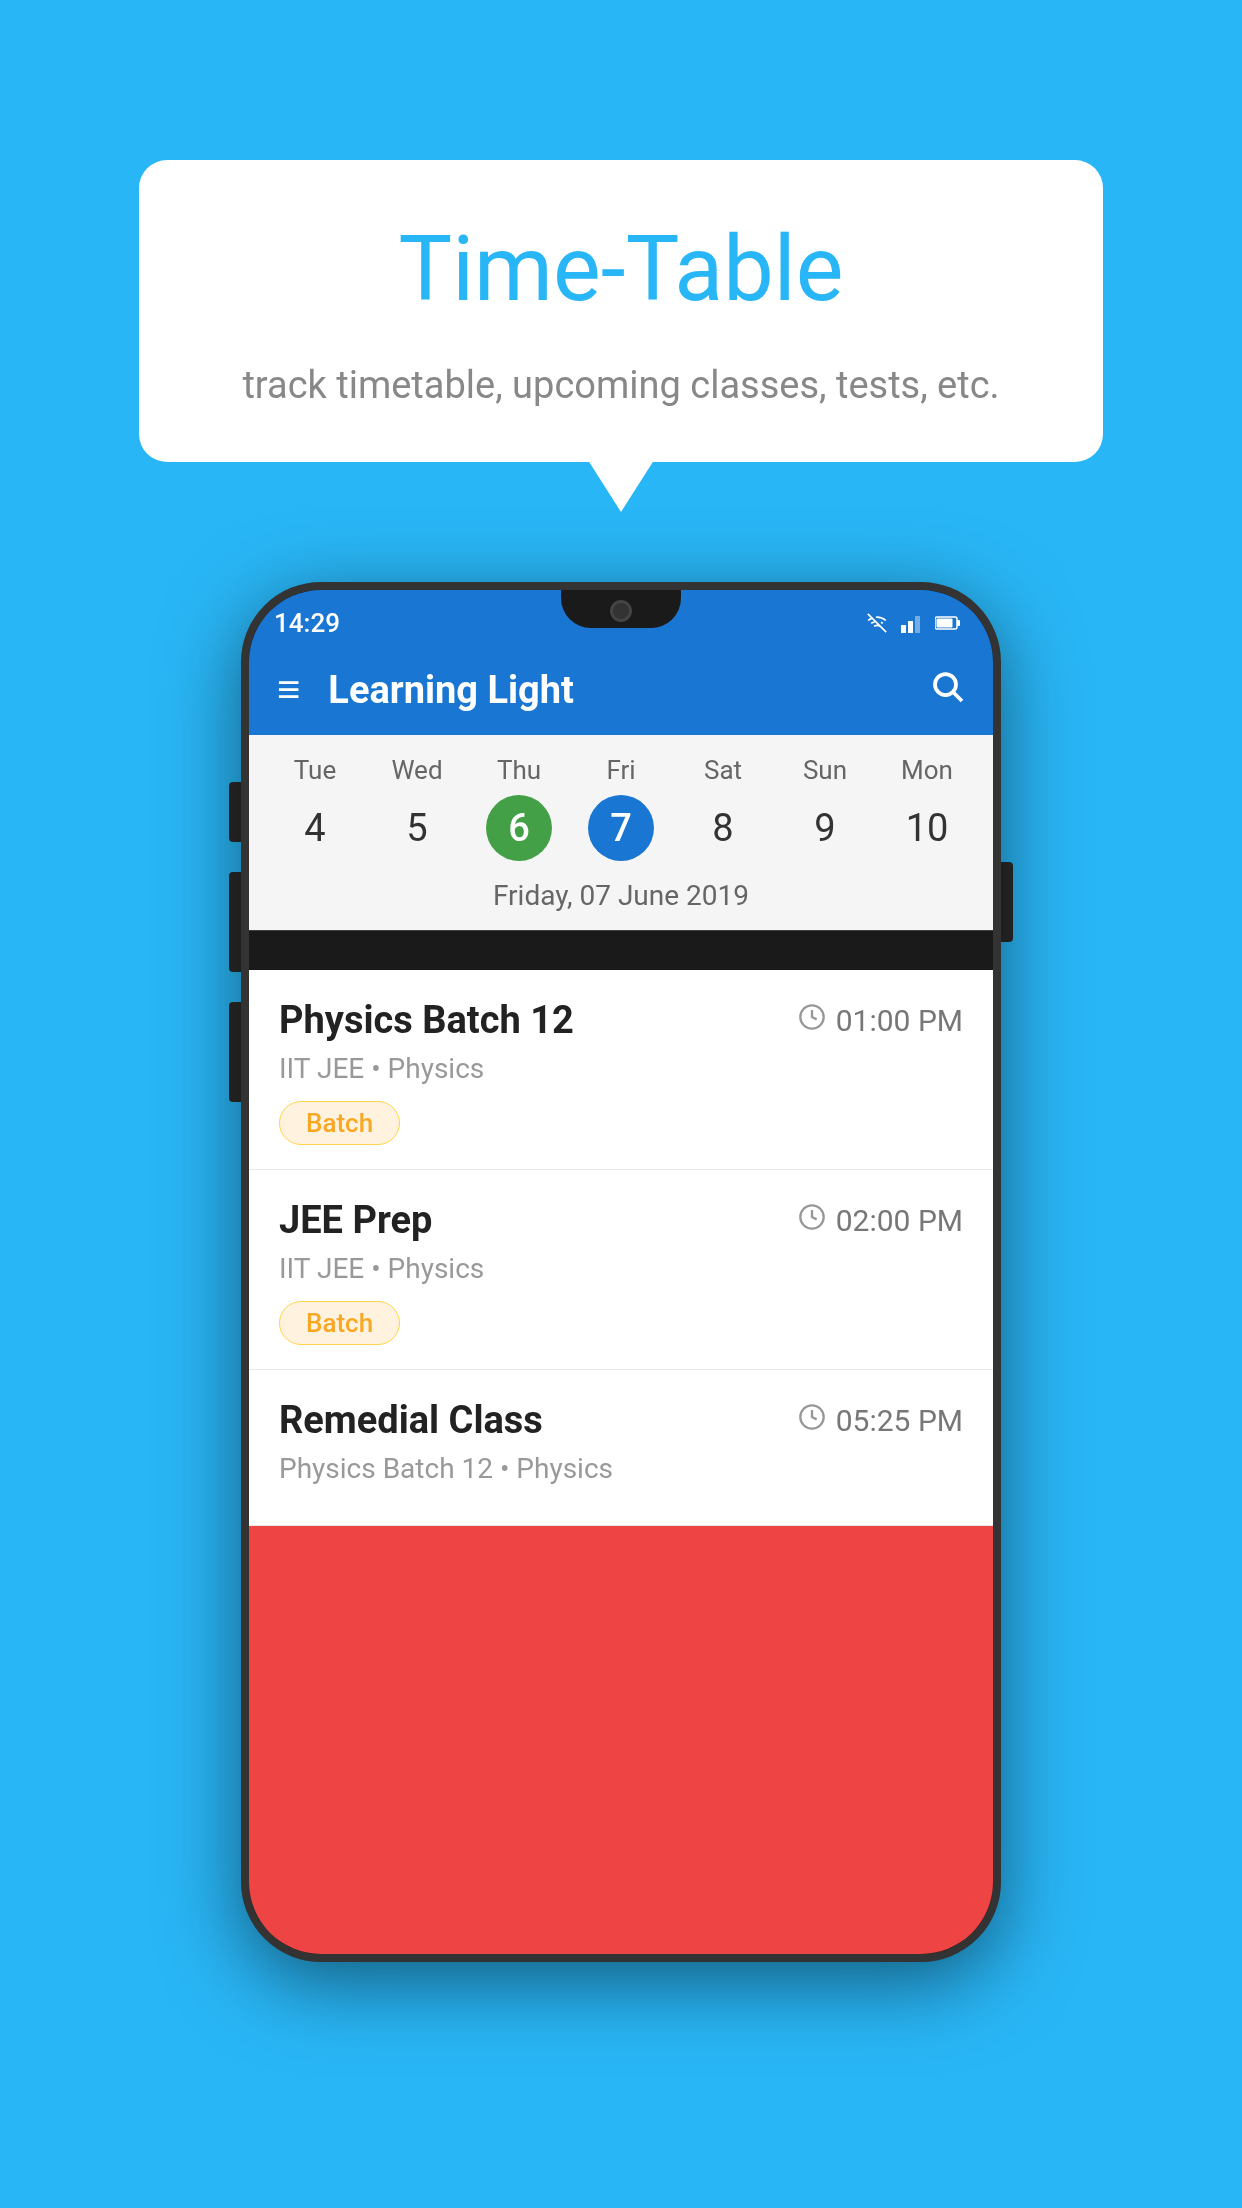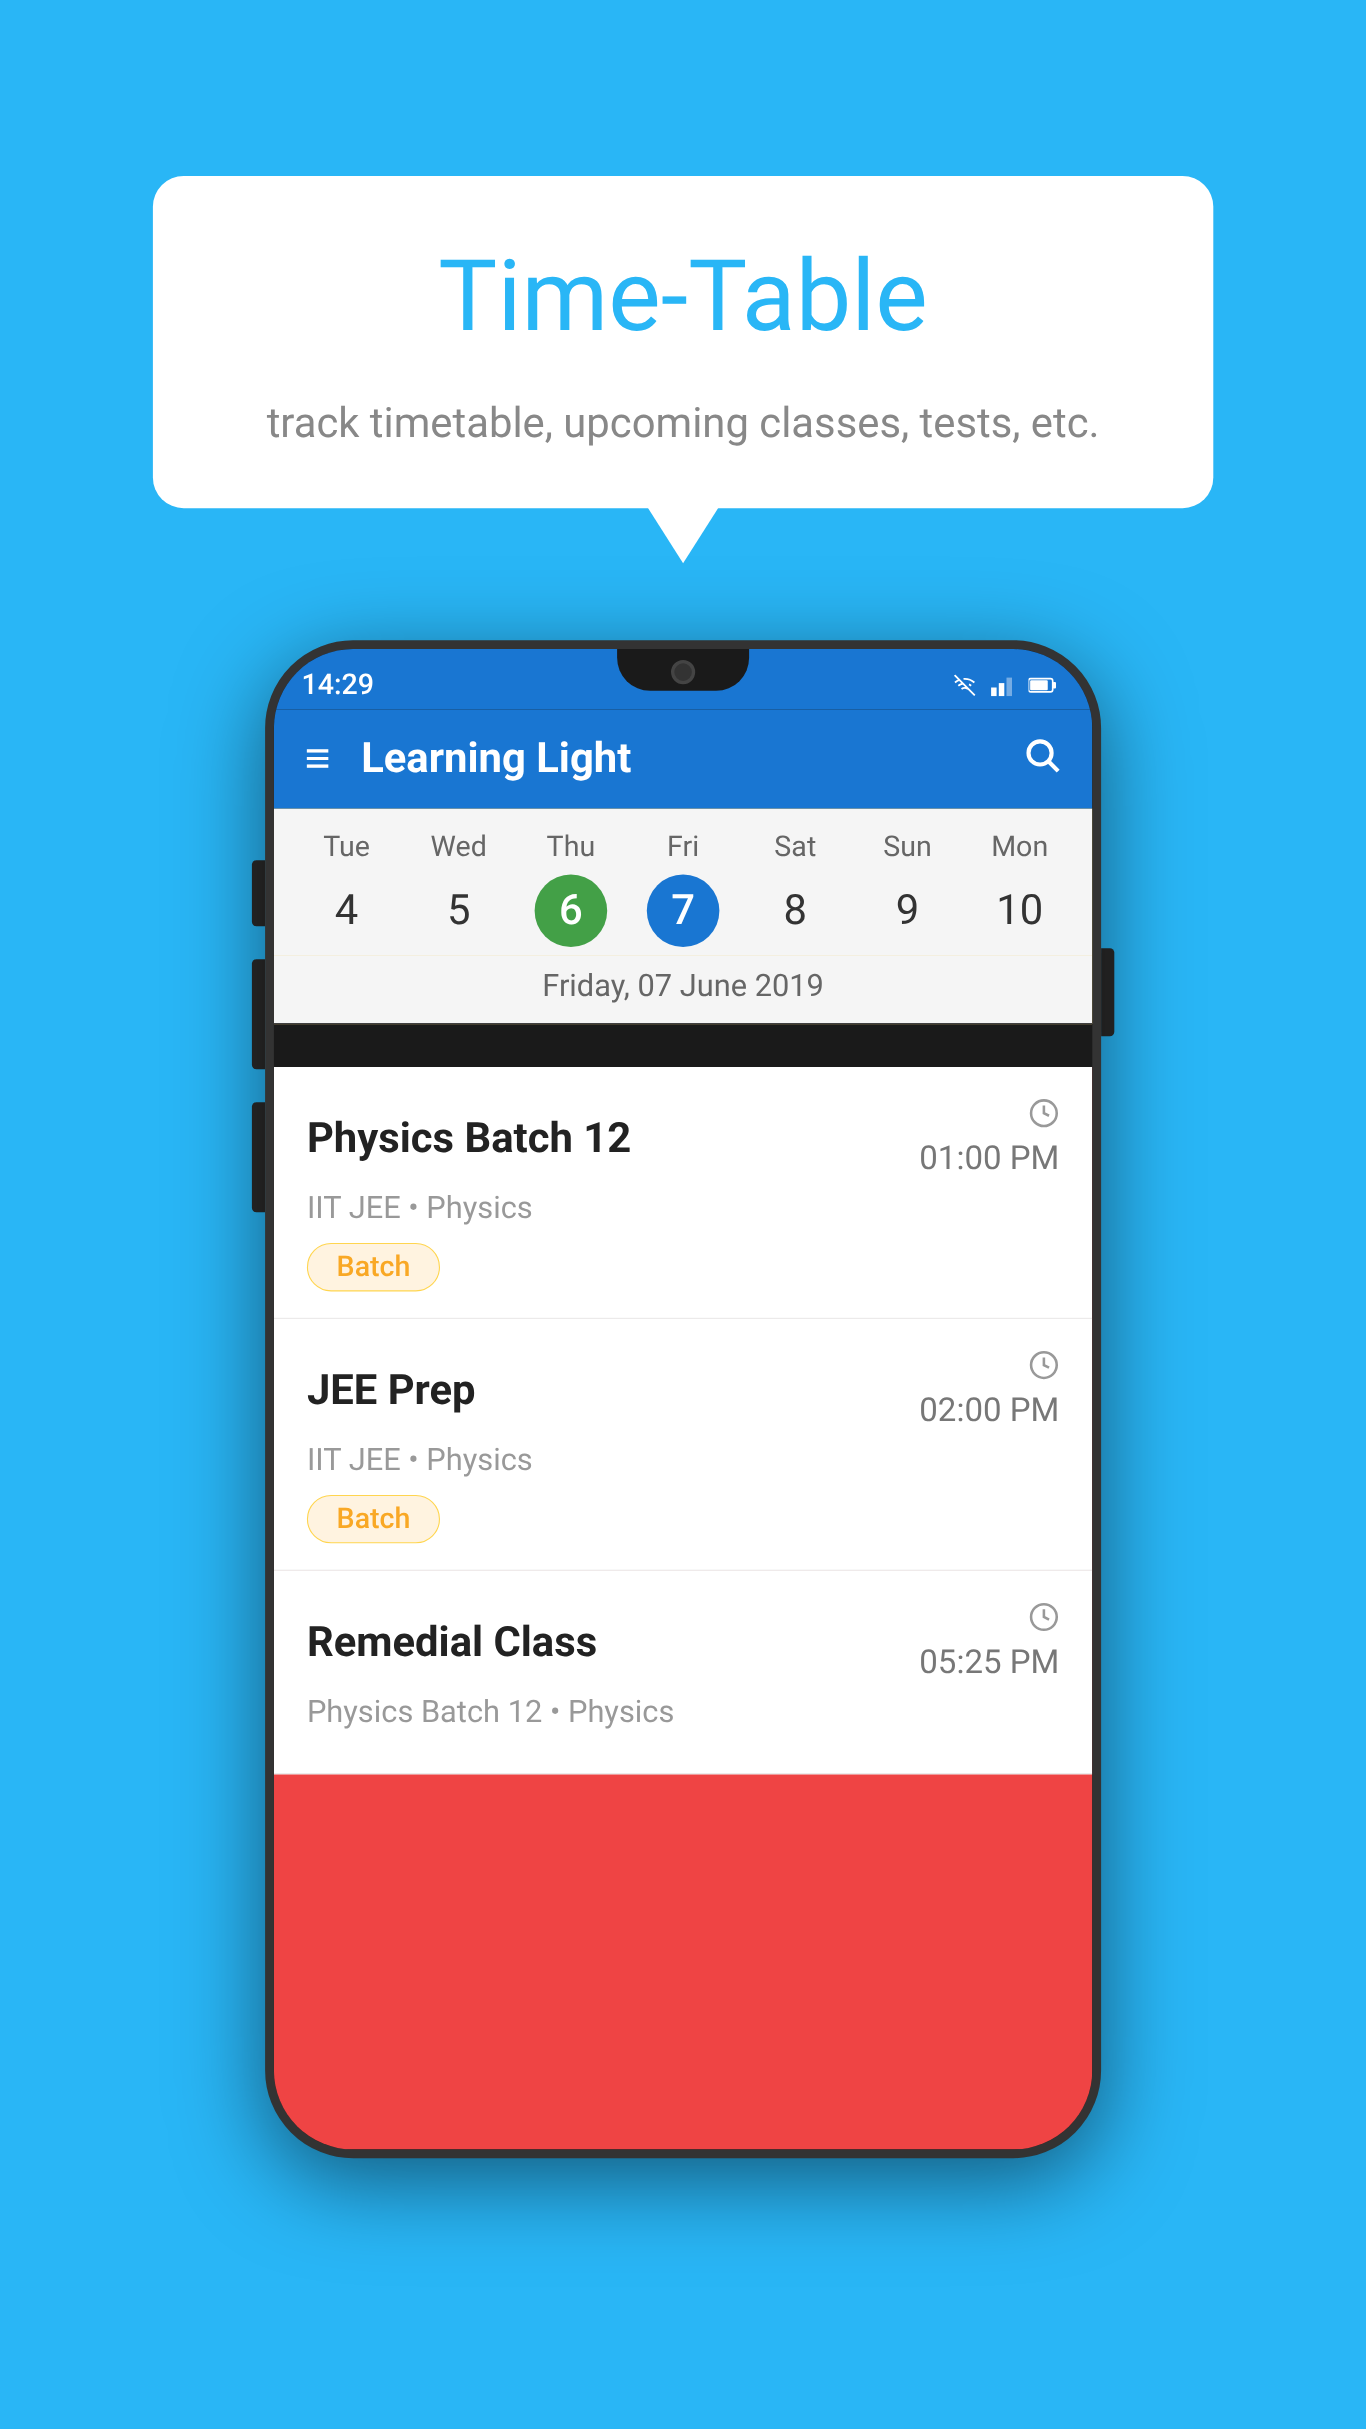--- a/index.html
+++ b/index.html
@@ -169,21 +169,21 @@
       font-size: 36px;
       cursor: pointer;
     }
 
     
     .calendar-section {
       position: absolute;
       top: 145px;
       left: 0;
       right: 0;
-      background: #eab308;
+      background: #7dd3fc;
       z-index: 4;
     }
 
     .days-row {
       display: flex;
       justify-content: space-around;
       padding: 20px 15px 8px;
       background: #f5f5f5;
     }
 
@@ -260,23 +260,22 @@
     .schedule-title {
       font-size: 38px;
       font-weight: 700;
       color: #222;
     }
 
     .schedule-time {
       font-size: 30px;
       color: #777;
       display: flex;
-      align-items: flex-end;
+      align-items: flex-start;
       gap: 10px;
-      flex-direction: column;
     }
 
     .schedule-subtitle {
       font-size: 28px;
       color: #999;
       margin-bottom: 16px;
     }
 
     .batch-badge {
       display: inline-block;

